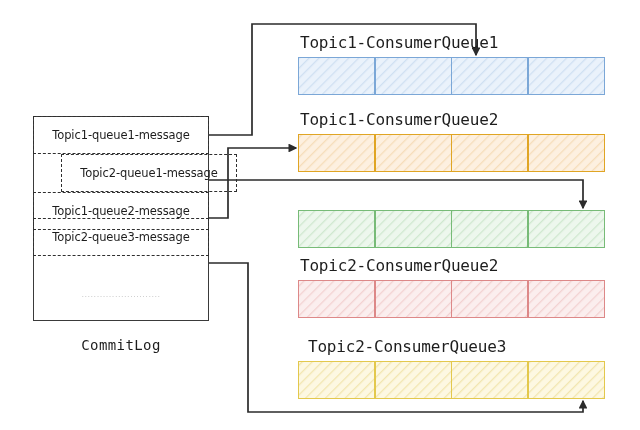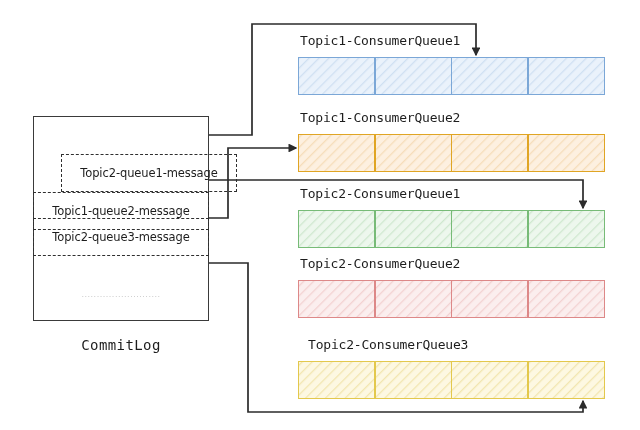--- a/index.html
+++ b/index.html
@@ -82,21 +82,21 @@
     font-family: "DejaVu Sans Mono", monospace;
     font-size: 14px;
     color: #1d1d1d;
     letter-spacing: 0.4px;
   }
 
   
   .queue-label {
     position: absolute;
     font-family: "DejaVu Sans Mono", monospace;
-    font-size: 13px;
+    font-size: 16px;
     color: #1d1d1d;
     letter-spacing: -0.2px;
     white-space: nowrap;
   }
   .queue-row {
     position: absolute;
     left: 298px;
     width: 307px;
     height: 38px;
     display: flex;
@@ -183,20 +183,23 @@
     <path d="M 209 218 L 228 218 L 228 148 L 296 148" marker-end="url(#arrow)"></path>
 
     <path d="M 209 263 L 248 263 L 248 412 L 583 412 L 583 401" marker-end="url(#arrow)"></path>
   </g>
 </svg>
 
 <div class="stage">
 
   <div class="commitlog-box"></div>
 
+  <div class="msg msg-0">
+    <span>Topic1-queue1-message</span>
+  </div>
   <div class="msg msg-1">
     <span>Topic2-queue1-message</span>
   </div>
   <div class="msg msg-2">
     <span>Topic1-queue2-message</span>
   </div>
   <div class="msg msg-3">
     <span>Topic2-queue3-message</span>
   </div>
 
@@ -213,21 +216,20 @@
   </div>
 
   <div class="queue-label" style="left:300px; top:110px;">Topic1-ConsumerQueue2</div>
   <div class="queue-row" style="top:134px;">
     <div class="queue-cell" style="border-color:#e0a524;"></div>
     <div class="queue-cell" style="border-color:#e0a524;"></div>
     <div class="queue-cell" style="border-color:#e0a524;"></div>
     <div class="queue-cell" style="border-color:#e0a524;"></div>
   </div>
 
-  <div class="queue-label" style="left:300px; top:186px;">Topic2-ConsumerQueue1</div>
   <div class="queue-row" style="top:210px;">
     <div class="queue-cell" style="border-color:#77bb77;"></div>
     <div class="queue-cell" style="border-color:#77bb77;"></div>
     <div class="queue-cell" style="border-color:#77bb77;"></div>
     <div class="queue-cell" style="border-color:#77bb77;"></div>
   </div>
 
   <div class="queue-label" style="left:300px; top:256px;">Topic2-ConsumerQueue2</div>
   <div class="queue-row" style="top:280px;">
     <div class="queue-cell" style="border-color:#dd8888;"></div>

